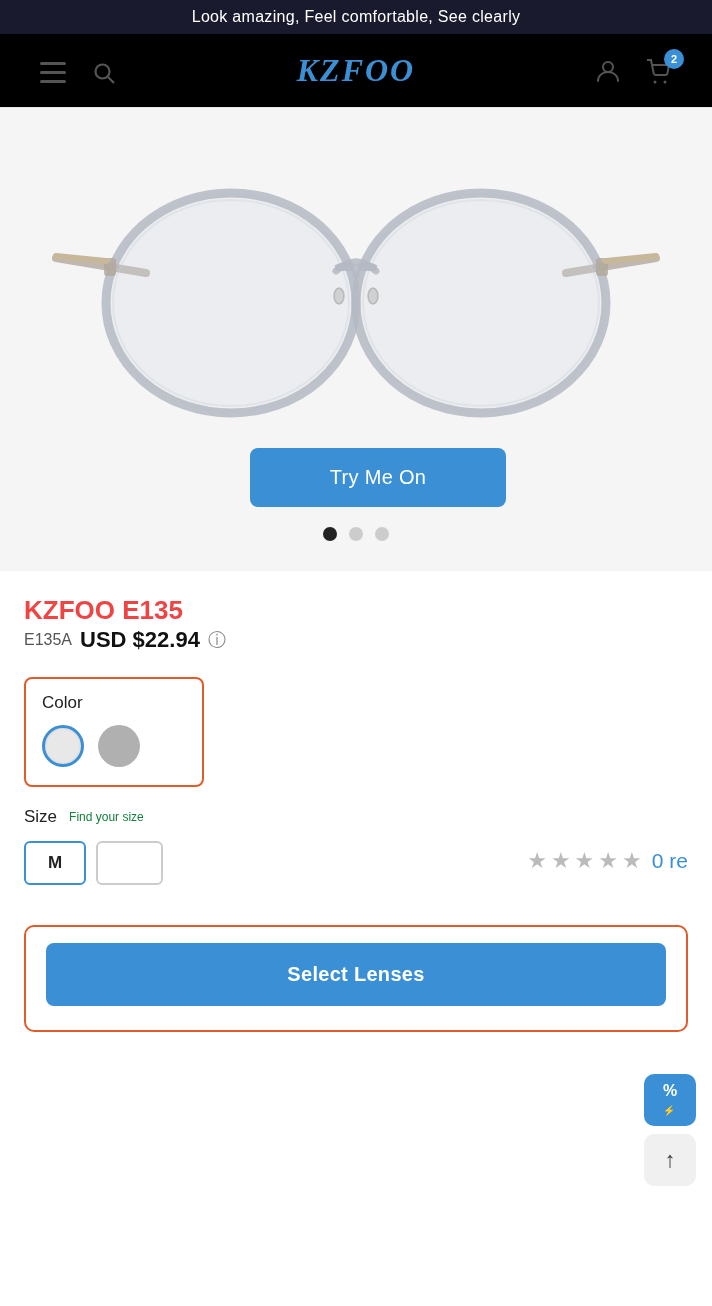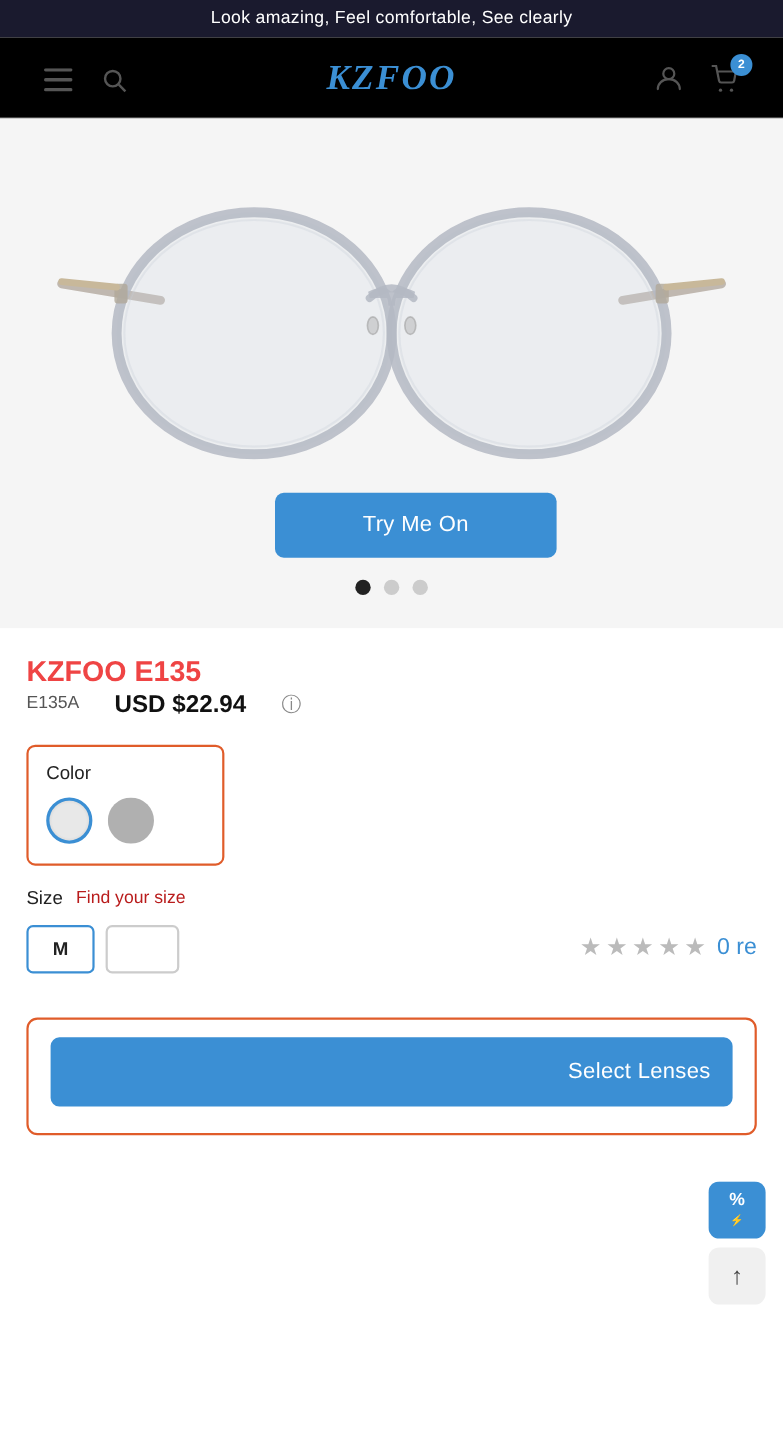--- a/index.html
+++ b/index.html
@@ -128,21 +128,21 @@
     }
     .product-title {
       font-size: 26px;
       font-weight: 800;
       color: #ef4444;
       margin-bottom: 1px;
     }
     .product-price-row {
       display: flex;
       align-items: center;
-      gap: 32px;
+      gap: 8px;
       margin-bottom: 24px;
     }
     .product-sku {
       color: #555;
       font-size: 16px;
     }
     .product-price {
       font-size: 22px;
       font-weight: 700;
       color: #111;
@@ -196,22 +196,22 @@
       align-items: center;
       gap: 12px;
       margin-bottom: 14px;
     }
     .size-label {
       font-size: 17px;
       color: #222;
       font-weight: 500;
     }
     .find-size-link {
-      color: #b91c1c;
-      font-size: 16px;
+      color: #15803d;
+      font-size: 12px;
       cursor: pointer;
       text-decoration: none;
     }
     .size-options {
       display: flex;
       gap: 10px;
       margin-bottom: 20px;
     }
     .size-btn {
       border: 2.5px solid #3b8fd4;
@@ -258,24 +258,23 @@
       margin: 0 0 20px 0;
     }
     .select-lenses-btn {
       background: #3b8fd4;
       color: #fff;
       border: none;
       border-radius: 8px;
       width: 100%;
       padding: 20px;
       font-size: 20px;
-      font-weight: 400;
+      font-weight: 700;
       cursor: pointer;
       letter-spacing: 0.3px;
-      text-align: right;
     }
 
     
     .floating-buttons {
       position: fixed;
       right: 16px;
       bottom: 120px;
       display: flex;
       flex-direction: column;
       gap: 8px;

